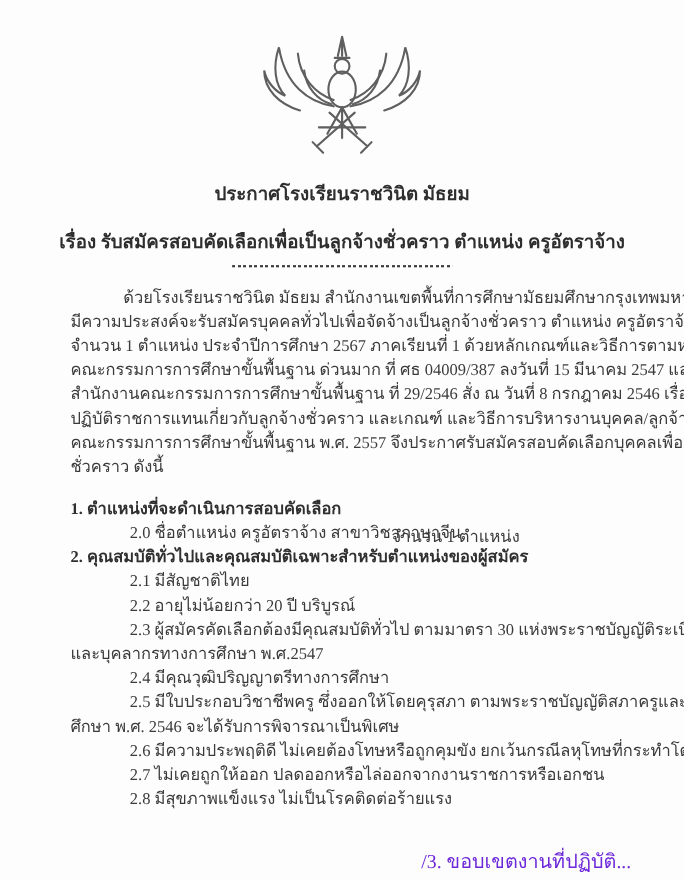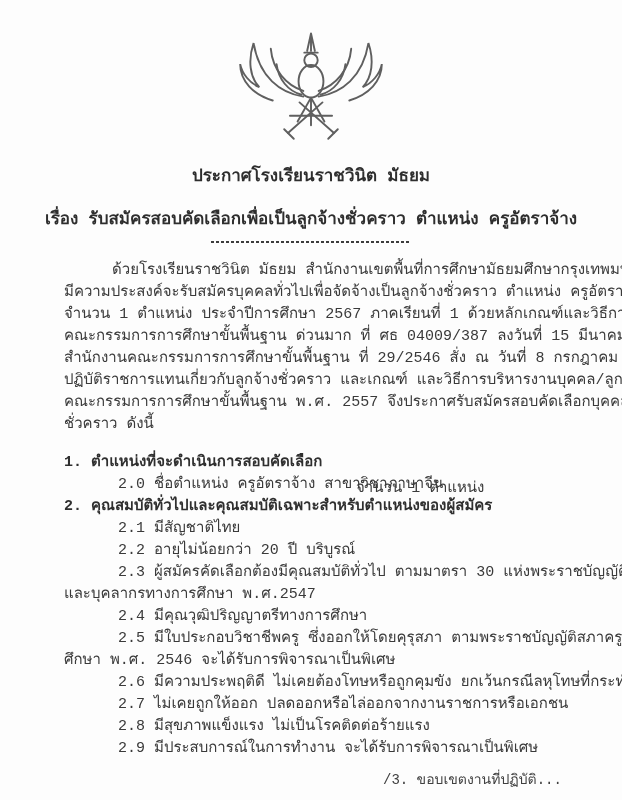--- a/index.html
+++ b/index.html
@@ -1,20 +1,20 @@
 <!DOCTYPE html>
 <html lang="th"><head>
 <meta charset="utf-8">
 <style>
   html,body{margin:0;padding:0;background:#ffffff;}
   .page{
     position:relative;
     width:622px;height:800px;
     background:#fdfdfd;
-    font-family:Liberation Mono, monospace;
+    font-family:Liberation Serif, serif;
     color:#3a3a3a;
     overflow:hidden;
   }
   .emblem-wrap{
     width:100%;
     padding-top:22px;
     display:flex;justify-content:center;
   }
   .title{
     text-align:center;
@@ -54,22 +54,22 @@
   .heading.s1{margin-top:16px;}
   .pos-row{position:relative;}
   .pos-right{
     position:absolute;
     left:292px;top:4px;
     font-size:15px;line-height:22px;white-space:pre;
   }
   .footer-note{
     position:absolute;
     left:383px;top:768px;
-    font-size:14px;
-    color:#404040;
+    font-size:18px;
+    color:#6d28d9;
     white-space:pre;
   }
 </style>
 </head>
 <body>
 
 <div class="page">
 
   <div class="emblem-wrap">
     <span>
@@ -150,20 +150,19 @@
         <div class="line indent">2.5 มีใบประกอบวิชาชีพครู ซึ่งออกให้โดยคุรุสภา ตามพระราชบัญญัติสภาครูและบุคลากรทางการ</div>
 
         <div class="line">ศึกษา พ.ศ. 2546 จะได้รับการพิจารณาเป็นพิเศษ</div>
 
         <div class="line indent">2.6 มีความประพฤติดี ไม่เคยต้องโทษหรือถูกคุมขัง ยกเว้นกรณีลหุโทษที่กระทำโดยประมาท</div>
 
         <div class="line indent">2.7 ไม่เคยถูกให้ออก ปลดออกหรือไล่ออกจากงานราชการหรือเอกชน</div>
 
         <div class="line indent">2.8 มีสุขภาพแข็งแรง ไม่เป็นโรคติดต่อร้ายแรง</div>
 
-        <div class="line indent">2.9 มีประสบการณ์ในการทำงาน จะได้รับการพิจารณาเป็นพิเศษ</div>
       </div>
 
   </div>
 
   <div class="footer-note">/3. ขอบเขตงานที่ปฏิบัติ...</div>
 
 </div>
 
 </body></html>

